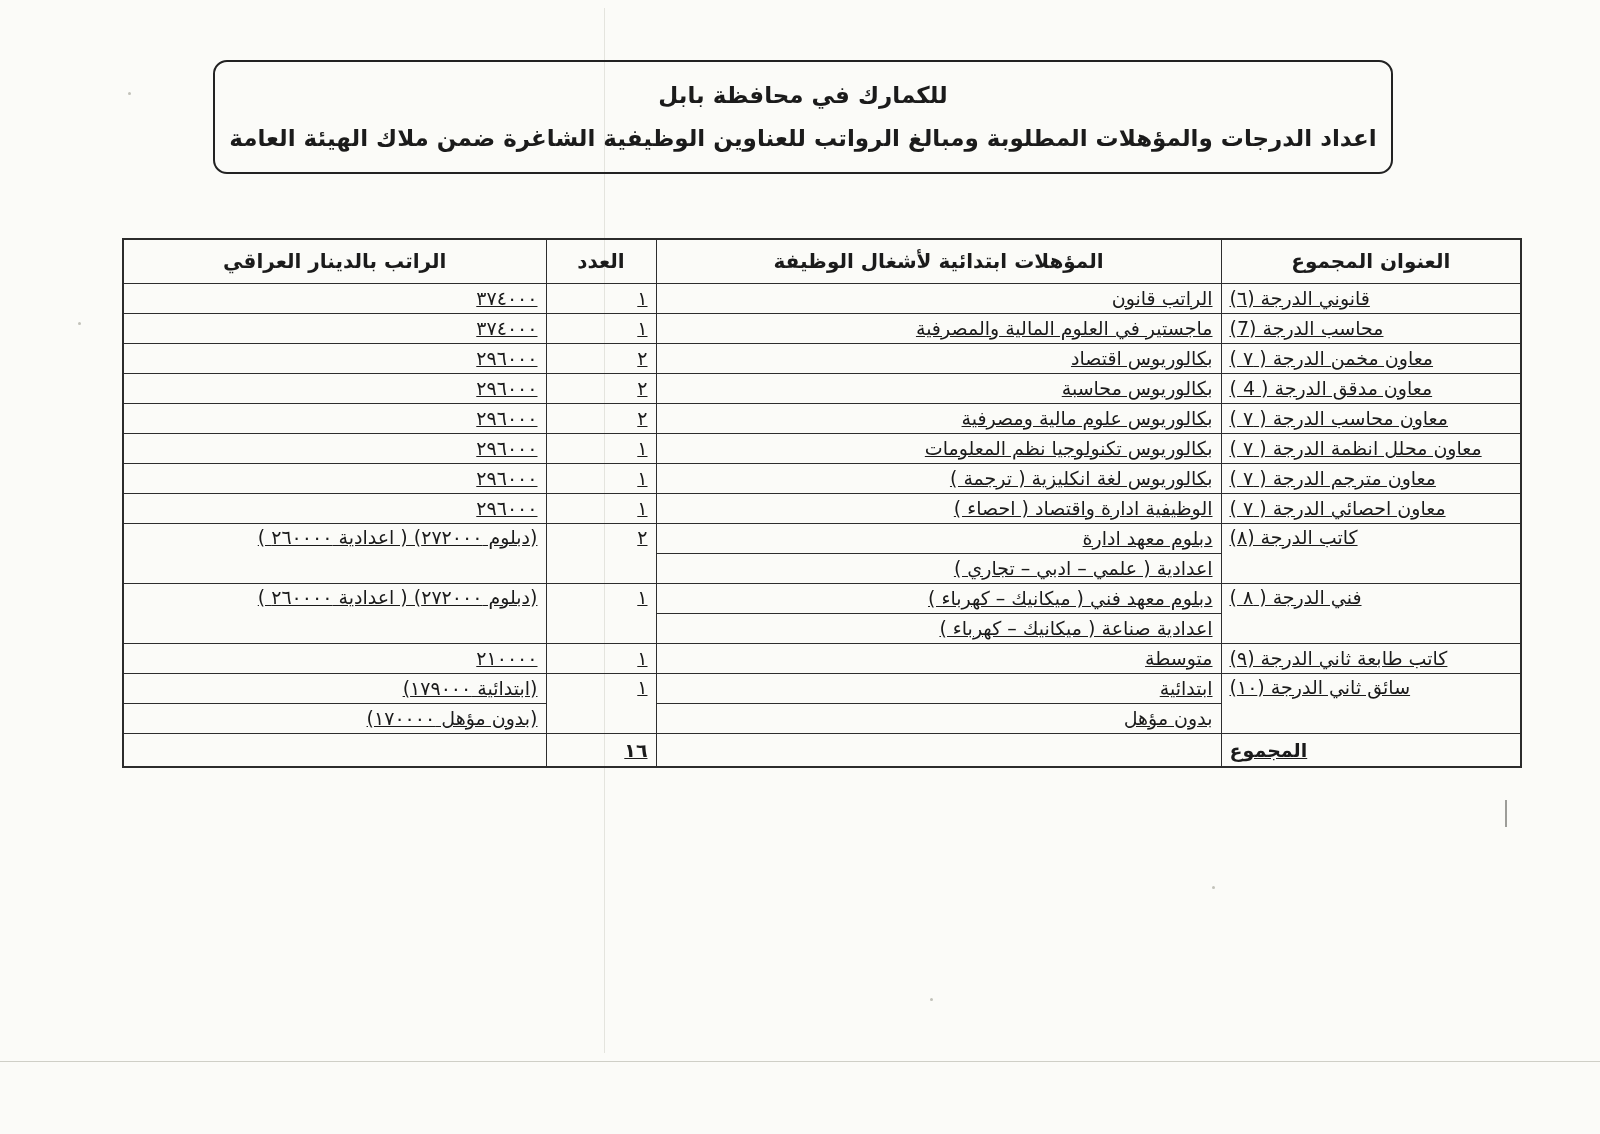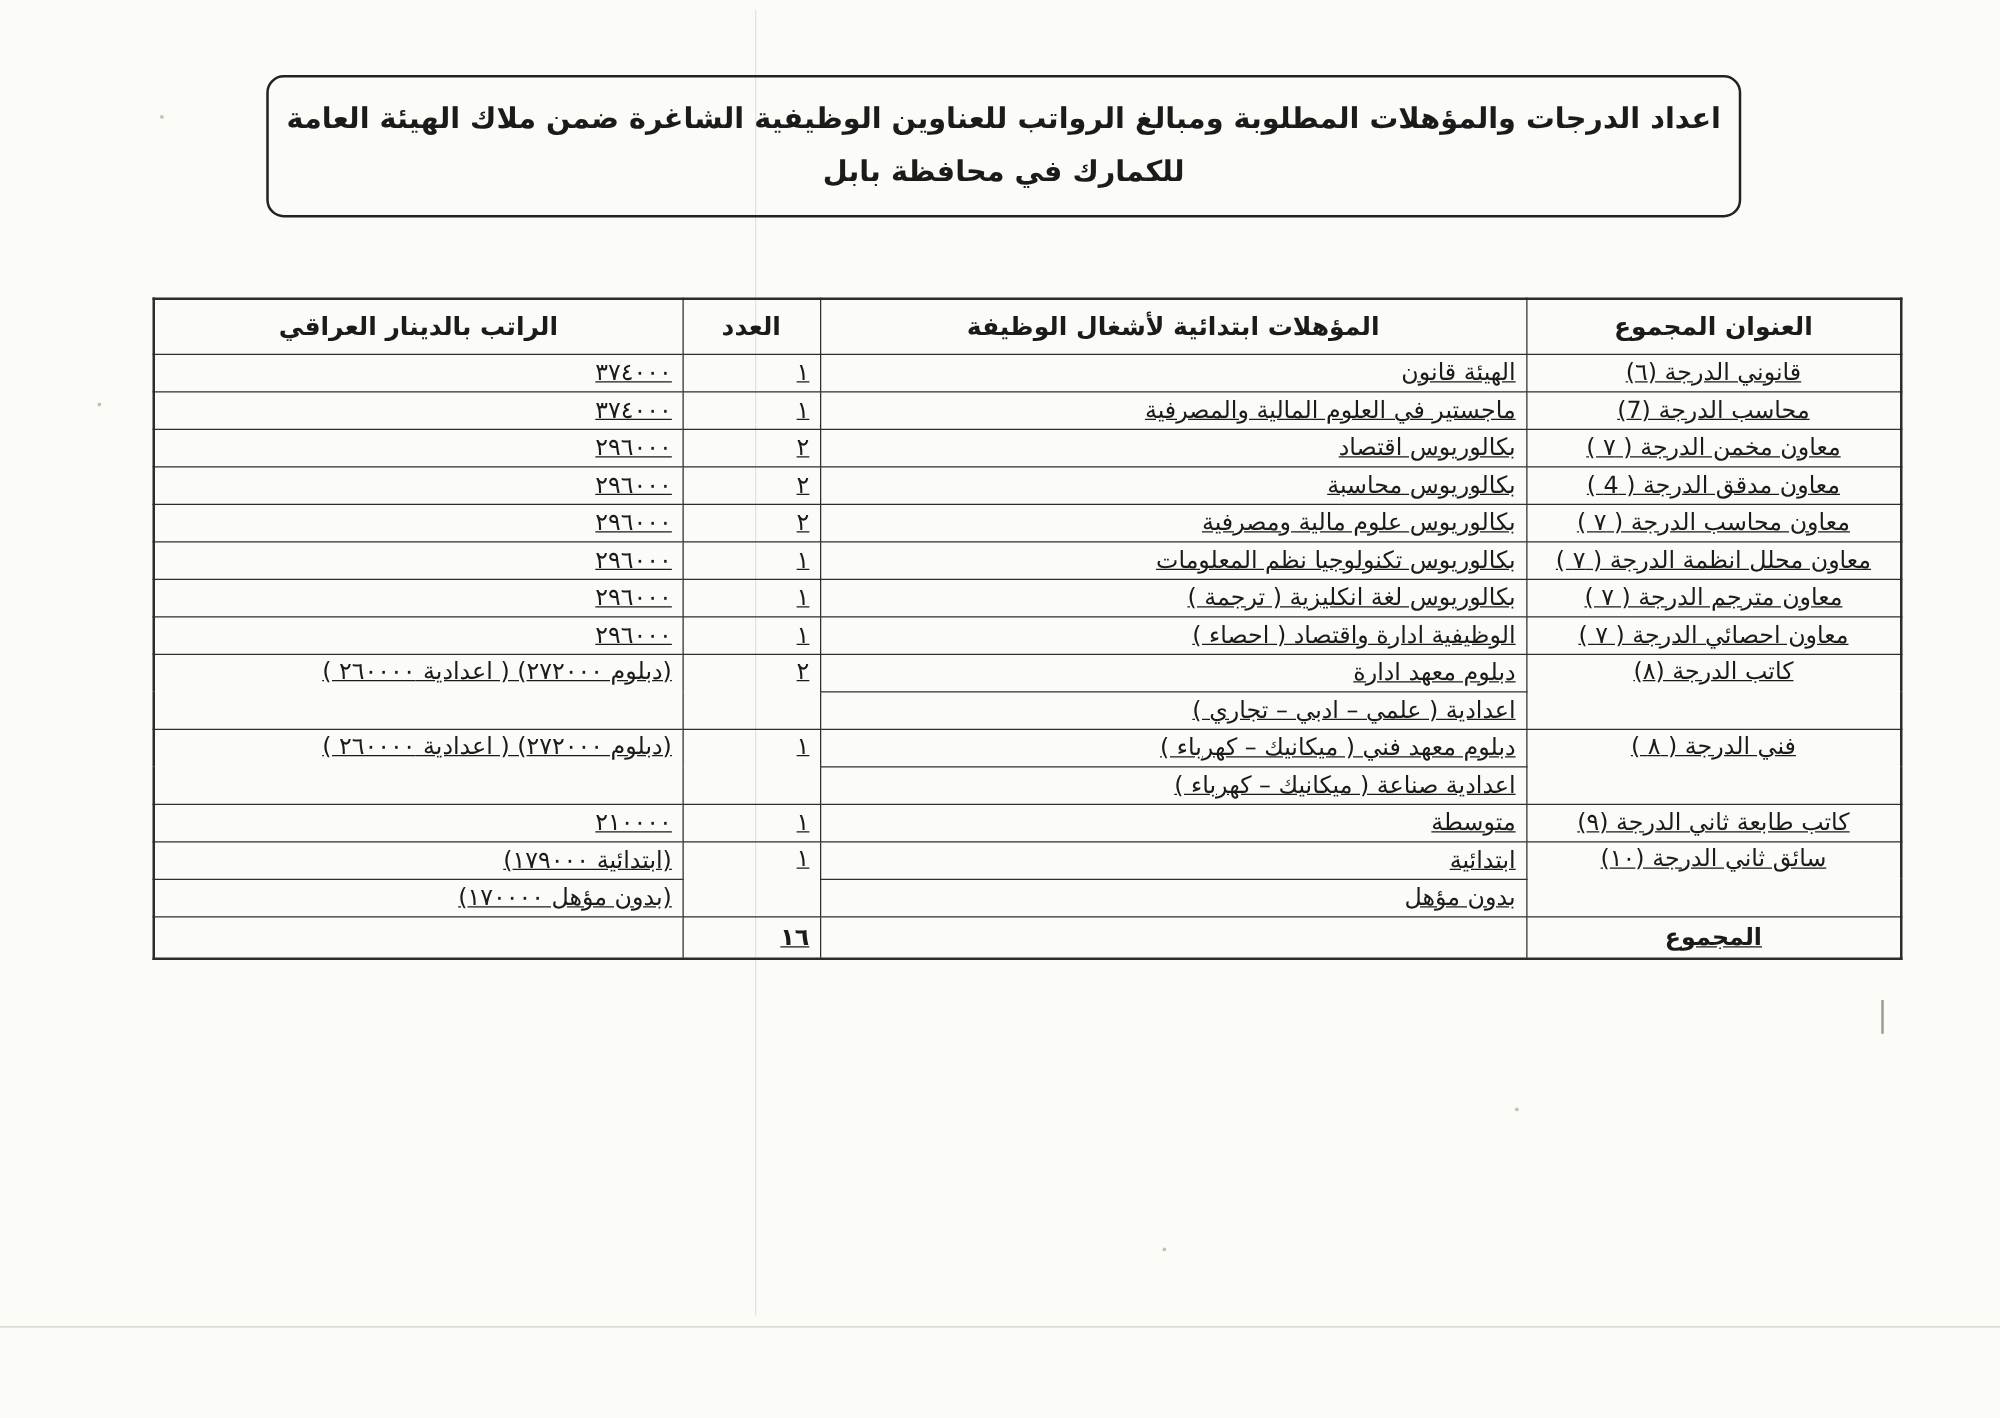--- a/index.html
+++ b/index.html
@@ -81,63 +81,63 @@
   table.staffing tbody tr { height: 30px; }
   table.staffing tbody tr.row-total { height: 34px; }
   table.staffing th {
     text-align: center;
     font-weight: bold;
     font-size: 20px;
     padding: 2px 24px;
   }
   table.staffing td { vertical-align: middle; padding: 2px 8px; text-decoration: underline; }
   table.staffing td[rowspan] { vertical-align: top; padding-top: 2px; }
-  .col-title  { text-align: center; padding-right: 8px; }
+  .col-title  { text-align: left; padding-right: 8px; }
   .col-qual   { text-align: right; padding-right: 8px; }
   .col-count  { text-align: right; padding-right: 12px; }
   .col-salary { text-align: right; padding-right: 22px; padding-left: 8px; }
   tr.row-total td { font-weight: bold; }
 </style>
 </head>
 <body>
 
 <div class="page">
 
   <div class="fold-line"></div>
   <div class="scan-line-bottom"></div>
   <div class="stray-mark"></div>
   <div class="speck s1"></div>
   <div class="speck s2"></div>
   <div class="speck s3"></div>
   <div class="speck s4"></div>
 
   <div class="title-box">
+    <div>للكمارك في محافظة بابل</div>
     <div>اعداد الدرجات والمؤهلات المطلوبة ومبالغ الرواتب للعناوين الوظيفية الشاغرة ضمن ملاك الهيئة العامة</div>
-    <div>للكمارك في محافظة بابل</div>
   </div>
 
   <table class="staffing" dir="rtl">
     <colgroup>
       <col style="width:300px">
       <col style="width:565px">
       <col style="width:110px">
       <col style="width:423px">
     </colgroup>
     <thead>
       <tr>
         <th>العنوان المجموع</th>
         <th>المؤهلات ابتدائية لأشغال الوظيفة</th>
         <th>العدد</th>
         <th>الراتب بالدينار العراقي</th>
       </tr>
     </thead>
     <tbody>
         <tr>
           <td class="col-title">قانوني الدرجة (٦)</td>
-          <td class="col-qual">الهيئة قانون</td>
+          <td class="col-qual">الراتب قانون</td>
           <td class="col-count">١</td>
           <td class="col-salary">٣٧٤٠٠٠</td>
         </tr>
         <tr>
           <td class="col-title">محاسب  الدرجة (7)</td>
           <td class="col-qual">ماجستير في العلوم المالية والمصرفية</td>
           <td class="col-count">١</td>
           <td class="col-salary">٣٧٤٠٠٠</td>
         </tr>
         <tr>

